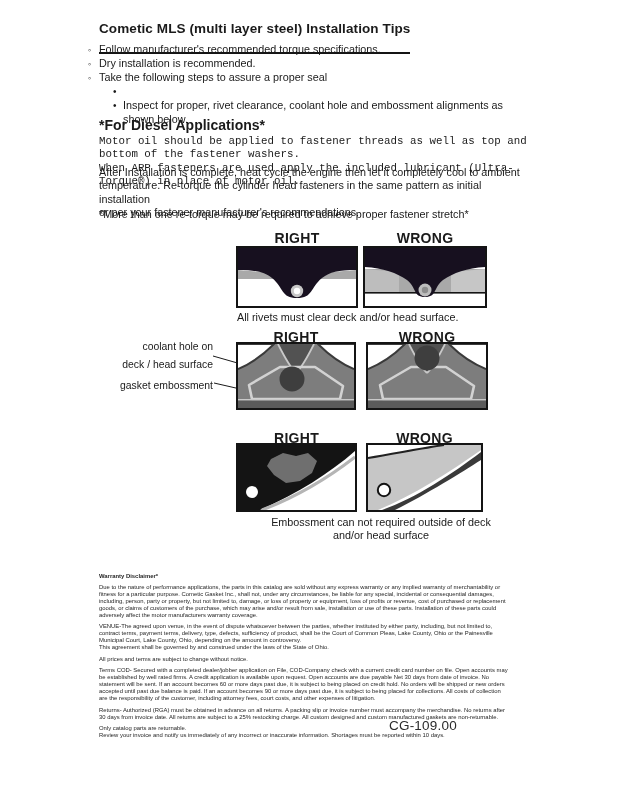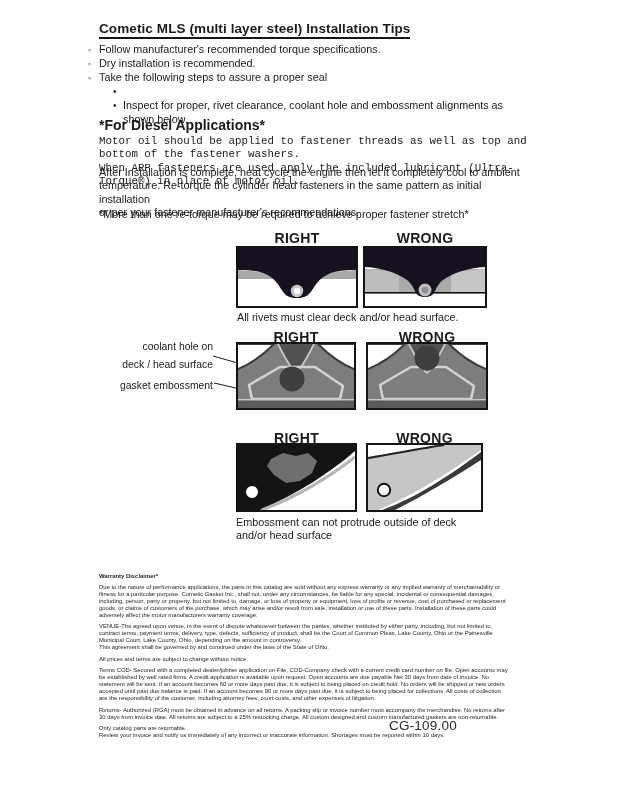--- a/index.html
+++ b/index.html
@@ -4,33 +4,33 @@
 <style>
   * { margin:0; padding:0; box-sizing:border-box; }
   html,body { background:#ffffff; }
   .page {
     position:relative; width:618px; height:800px; background:#ffffff;
     font-family:"Liberation Sans", sans-serif; color:#1a1a1a; overflow:hidden;
   }
   .abs { position:absolute; }
   .doc-title {
     left:99px; top:21px; font-size:13.5px; font-weight:bold;
-    border-bottom:2px solid #141414; padding-bottom:1px; letter-spacing:.1px;
+    border-bottom:2px solid #141414; padding-bottom:16px; letter-spacing:.1px;
   }
   .bullets { left:88px; top:43px; width:445px; font-size:10.8px; line-height:13.7px; }
   .bullet { display:flex; }
   .bullet .marker { width:11px; font-size:9px; line-height:14px; }
   .bullet.sub { margin-left:25px; }
   .bullet.sub .marker { font-size:10px; }
   .sec-head { font-weight:bold; font-size:14px; }
   .body-par { font-size:10.8px; line-height:13.4px; white-space:pre-line; width:430px; }
   .fig-head { font-weight:bold; font-size:14px; text-align:center; letter-spacing:.3px; }
   .panel { border:2px solid #141414; background:#fff; overflow:hidden; }
   .panel svg { display:block; }
-  .fig-cap { font-size:10.8px; line-height:13px; white-space:pre-line; }
+  .fig-cap { font-size:10.8px; line-height:13px; white-space:pre-line;text-align:center; }
   .ann-label { font-size:10.4px; line-height:18px; text-align:right; white-space:pre-line; }
   .legal { left:99px; top:573px; width:420px; font-size:5.9px; line-height:7px; color:#1f1f1f; }
   .legal .lg-head { font-weight:bold; margin-bottom:3.5px; }
   .legal p { white-space:pre-line; margin-bottom:4.5px; }
   .page-num { left:389px; top:718px; font-size:13.5px; color:#2b2b2b; letter-spacing:.2px; }
 </style>
 </head>
 <body>
 
 <div class="page">
@@ -159,21 +159,21 @@
   <div class="abs panel" style="left:366px; top:443px; width:117px; height:69px;">
     <svg width="113" height="65" viewBox="0 0 113 65">
       <rect x="0" y="0" width="113" height="65" fill="#ffffff"></rect>
       <path d="M0,13 C28,8 52,4 74,0 H113 V5 C82,27 44,51 10,65 H0 Z" fill="#c6c6c6"></path>
       <path d="M0,13 C30,8 55,3 76,0" fill="none" stroke="#222222" stroke-width="2"></path>
       <path d="M113,7 C84,29 48,53 14,65 L27,65 C59,49 94,27 113,15 Z" fill="#3a3a3a"></path>
       <circle cx="16" cy="45" r="6.2" fill="#ffffff" stroke="#141414" stroke-width="2"></circle>
     </svg>
   </div>
 
-  <div class="abs fig-cap" style="left:236px; top:516px; width:290px;">Embossment can not protrude outside of deck
+  <div class="abs fig-cap" style="left:236px; top:516px; width:290px;">Embossment can not required outside of deck
 and/or head surface</div>
 
   <div class="abs legal">
     <div class="lg-head">Warranty Disclaimer*</div>
     <p>Due to the nature of performance applications, the parts in this catalog are sold without any express warranty or any implied warranty of merchantability or
 fitness for a particular purpose.  Cometic Gasket Inc., shall not, under any circumstances, be liable for any special, incidental or consequential damages,
 including, person, party or property, but not limited to, damage, or loss of property or equipment, loss of profits or revenue, cost of purchased or replacement
 goods, or claims of customers of the purchase, which may arise and/or result from sale, installation or use of these parts.  Installation of these parts could
 adversely affect the motor manufacturers warranty coverage.</p>
     <p>VENUE-The agreed upon venue, in the event of dispute whatsoever between the parties, whether instituted by either party, including, but not limited to,

